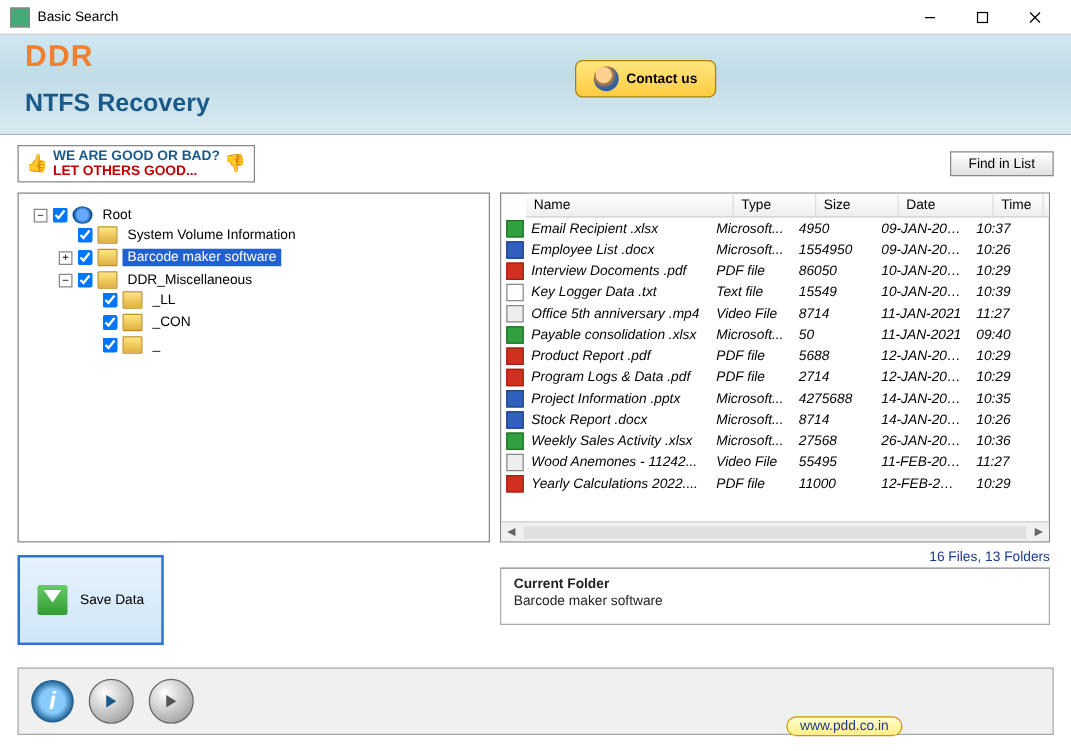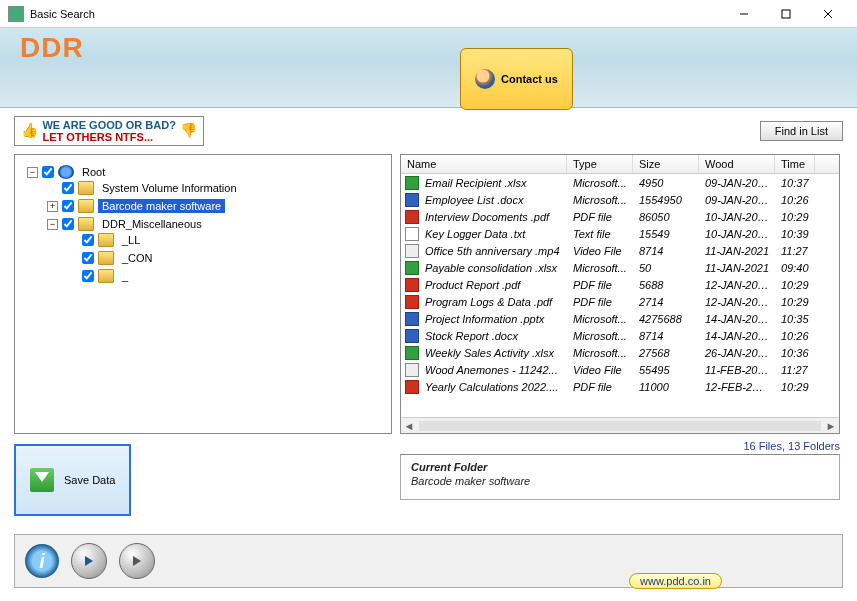--- a/index.html
+++ b/index.html
@@ -6,23 +6,23 @@
 body { background:#fff; width:857px; height:601px; overflow:hidden; }
 
 
 .titlebar { height:28px; background:#fff; border-bottom:1px solid #ccc; display:flex; align-items:center; padding:0 8px; }
 .titlebar .app-icon { width:16px; height:16px; background:#4a7; border:1px solid #888; margin-right:6px; }
 .titlebar .title { flex:1; color:#000; }
 .titlebar .winbtn { width:42px; height:28px; display:flex; align-items:center; justify-content:center; cursor:pointer; }
 
 
 .banner { height:80px; background:linear-gradient(180deg,#cfe8f0 0%,#c0dce8 40%,#d8eaf0 100%); position:relative; border-bottom:1px solid #a0b8c0; }
-.banner .logo { position:absolute; left:20px; top:4px; font-family:Impact,Arial Black,sans-serif; font-size:28px; font-weight:bold; color:#f08030; letter-spacing:1px; }
+.banner .logo { position:absolute; left:20px; top:4px; font-family:Impact,Arial Black,sans-serif; font-size:24px; font-weight:bold; color:#f08030; letter-spacing:1px; }
 .banner .subtitle { position:absolute; left:20px; top:44px; font-size:20px; font-weight:bold; color:#1a5a8a; }
-.banner .contact-btn { position:absolute; left:460px; top:20px; background:linear-gradient(#ffe680,#ffcc40); border:1px solid #b08000; border-radius:6px; padding:20px 14px; display:flex; align-items:center; gap:6px; cursor:pointer;text-align:right; }
+.banner .contact-btn { position:absolute; left:460px; top:20px; background:linear-gradient(#ffe680,#ffcc40); border:1px solid #b08000; border-radius:6px; padding:4px 14px; display:flex; align-items:center; gap:6px; cursor:pointer;text-align:right; }
 .banner .contact-btn .head { width:20px; height:20px; background:radial-gradient(circle at 40% 35%,#ffd090 35%,#c08040 38%,#3060a0 60%); border-radius:50%; }
 
 
 .tagrow { display:flex; align-items:center; padding:8px 14px 4px; gap:10px; }
 .badbox { background:#fff; border:1px solid #888; padding:2px 6px; font-family:"Courier New",monospace; font-weight:bold; font-size:10px; line-height:1.1; display:flex; align-items:center; gap:4px; cursor:pointer; }
 .badbox .thumb { color:#1a5a8a; font-size:14px; }
 .badbox .l1 { color:#1a5a8a; }
 .badbox .l2 { color:#c00000; }
 .findbtn { margin-left:auto; background:linear-gradient(#fff,#e0e0e0); border:1px solid #888; padding:3px 14px; cursor:pointer; }
 
@@ -40,21 +40,21 @@
 .tree .toggle { width:11px; height:11px; border:1px solid #888; display:inline-flex; align-items:center; justify-content:center; font-size:9px; line-height:1; cursor:pointer; background:#fff; }
 .tree .toggle.empty { border:none; }
 .tree .cb { width:12px; height:12px; cursor:pointer; }
 .tree .icn { width:16px; height:14px; }
 .tree .folder { background:linear-gradient(#ffe680,#e0b040); border:1px solid #c09020; border-radius:1px; }
 .tree .drive { background:radial-gradient(circle,#6af 40%,#048 70%); border-radius:50%; }
 .tree .lbl { padding:1px 4px; }
 .tree .lbl.sel { background:#2060d0; color:#fff; }
 
 
-.filehead { display:flex; border-bottom:1px solid #ccc; background:linear-gradient(#fff,#eee); }
+.filehead { display:flex; border-bottom:1px solid #ccc; background:linear-gradient(#fff,#eee);margin-left:20px; }
 .filehead .col { padding:3px 6px; border-right:1px solid #ddd; color:#000; cursor:pointer; }
 .filebody { flex:1; overflow-y:scroll; overflow-x:auto;font-style:italic; }
 .frow { display:flex; align-items:center; padding:0 0; height:17px; }
 .frow .fc { padding:0 6px; overflow:hidden; white-space:nowrap; text-overflow:ellipsis; }
 .fico { width:14px; height:14px; margin-left:4px; display:inline-block; border:1px solid #888; background:#fff; font-size:7px; line-height:12px; text-align:center; font-weight:bold; }
 .fico.pdf { background:#d03020; color:#fff; border-color:#a02010; }
 .fico.doc { background:#3060c0; color:#fff; border-color:#204080; }
 .fico.xls { background:#30a040; color:#fff; border-color:#207020; }
 .fico.vid { background:#eee; }
 .fico.txt { background:#fff; }
@@ -68,21 +68,21 @@
 .btnrow { width:378px; display:flex; gap:6px; padding:6px 0; }
 .bigbtn { display:flex; align-items:center; gap:10px; padding:22px 14px; cursor:pointer; border:1px solid #888; background:linear-gradient(#fff,#e0e0e0); }
 .bigbtn.primary { border:2px solid #2d72d9; background:linear-gradient(#e6f2fc,#cfe6f8); }
 .bigbtn .bicon { width:24px; height:24px; }
 .saveico { background:linear-gradient(#6c6,#393); border-radius:2px; position:relative; }
 .saveico::after { content:""; position:absolute; left:5px; top:4px; width:0; height:0; border-left:7px solid transparent; border-right:7px solid transparent; border-top:10px solid #fff; }
 .logico { background:linear-gradient(#ffe680,#e0b040); border:1px solid #a07010; }
 
 .rightstack { width:440px; }
 .countline { text-align:right; color:#1a3a8a; padding:2px 0; }
-.curfolder { border:1px solid #aaa; border-top-color:#888; padding:6px 10px 12px;font-style:italic; }
+.curfolder { border:1px solid #aaa; border-top-color:#888; padding:6px 10px 12px; }
 .curfolder .t { font-weight:bold; color:#222; }
 .curfolder .v { color:#222; margin-top:2px; }
 
 
 .footer { margin:12px 14px 4px; border:1px solid #aaa; background:#f0f0f0; display:flex; align-items:center; padding:8px 10px; gap:12px; position:relative; }
 .info-icon { width:34px; height:34px; border-radius:50%; background:radial-gradient(circle,#8cf 40%,#1a5a8a 70%); display:flex; align-items:center; justify-content:center; color:#fff; font-size:20px; font-weight:bold; font-style:italic; }
 .footer .msg { flex:1; color:#222; line-height:1.3; }
 .navbtn { width:36px; height:36px; border-radius:50%; background:radial-gradient(circle at 35% 30%,#fff,#bbb 60%,#888); border:1px solid #666; display:flex; align-items:center; justify-content:center; cursor:pointer; }
 .navbtn.back svg{transform:scaleX(-1);}
 .urlbadge { position:absolute; right:120px; bottom:-2px; background:linear-gradient(#ffc,#fe8); border:1px solid #c90; border-radius:8px; padding:1px 10px; color:#1a3a8a; font-size:11px; }
@@ -106,32 +106,33 @@
   <div class="winbtn">
     <svg width="10" height="10">
         <line x1="1" y1="1" x2="9" y2="9" stroke="#000"></line>
         <line x1="9" y1="1" x2="1" y2="9" stroke="#000"></line>
       </svg>
   </div>
 </div>
 
 <div class="banner">
   <div class="logo">DDR</div>
+  <div class="subtitle">NTFS Recovery</div>
   <div class="contact-btn">
     <span class="head"></span>
     <span style="font-weight:bold;color:#000;">Contact us</span>
   </div>
 </div>
 
 <div class="tagrow">
   <div class="badbox">
     <span class="thumb">👍</span>
     <span>
       <div class="l1">WE ARE GOOD OR BAD?</div>
-      <div class="l2">LET OTHERS NTFS...</div>
+      <div class="l2">LET OTHERS GOOD...</div>
     </span>
     <span class="thumb" style="color:#c00;">👎</span>
   </div>
   <button class="findbtn">Find in List</button>
 </div>
 
 <div class="main">
 
   <div class="panel left-panel tree">
     <ul>
@@ -196,21 +197,21 @@
           </ul>
       </li>
     </ul>
   </div>
 
   <div class="panel right-panel">
     <div class="filehead">
       <div class="col c-name">Name</div>
       <div class="col c-type">Type</div>
       <div class="col c-size">Size</div>
-      <div class="col c-date">Wood</div>
+      <div class="col c-date">Date</div>
       <div class="col c-time">Time</div>
     </div>
     <div class="filebody" id="filebody">
         <div class="frow">
           <span class="fico xls"></span>
     <span class="fc c-name" style="width:148px">Email Recipient .xlsx</span>
     <span class="fc c-type">Microsoft...</span>
     <span class="fc c-size">4950</span>
     <span class="fc c-date">09-JAN-2019</span>
     <span class="fc c-time">10:37</span>

